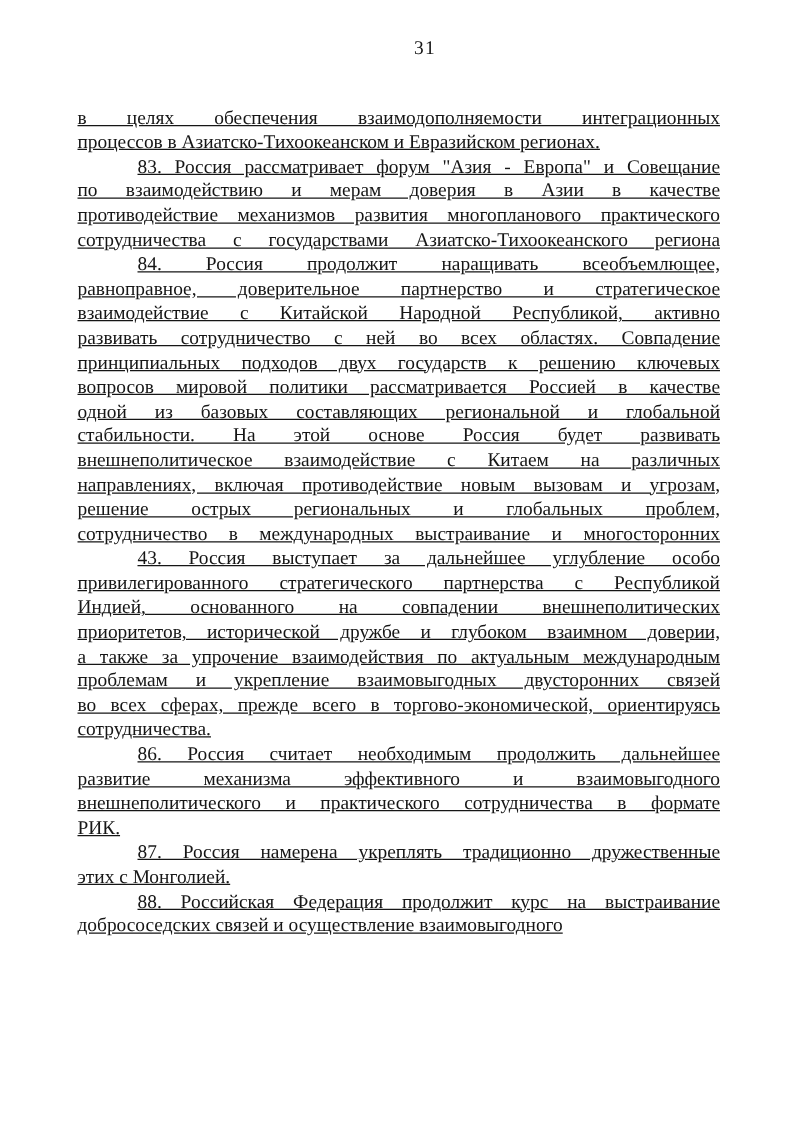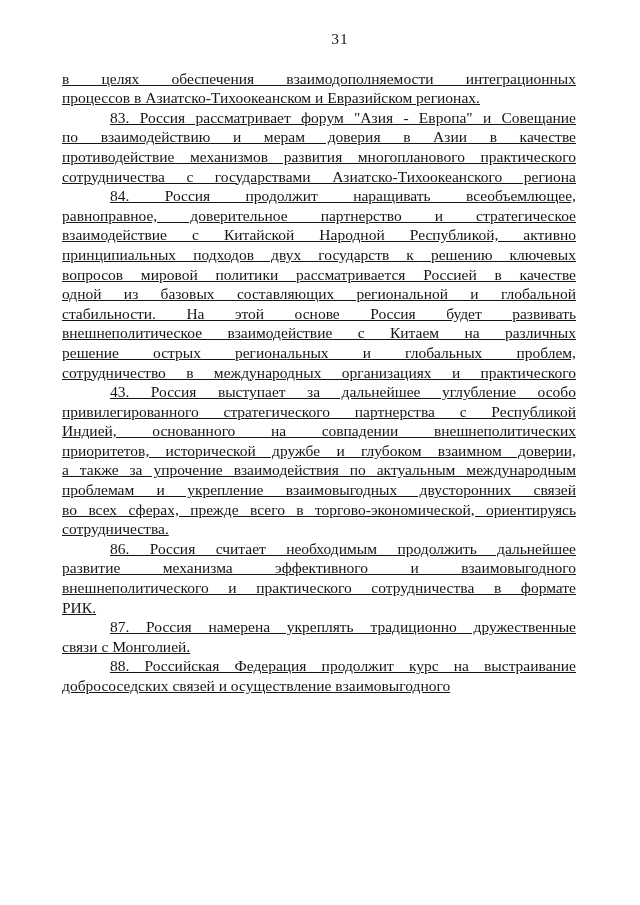--- a/index.html
+++ b/index.html
@@ -16,21 +16,21 @@
     padding: 29px 64px 0 62px;
     font-family: "Liberation Serif", "DejaVu Serif", serif;
     color: #161616;
     font-size: 15.5px;
     overflow: hidden;
   }
   .page-number {
     text-align: center;
     line-height: 19.6px;
     margin-left: 42px;   
-    margin-bottom: 20px;
+    margin-bottom: 36px;
     letter-spacing: 1px;
   }
   .body-text .line {
     line-height: 19.6px;
     height: 19.6px;
     text-align: justify;
     text-align-last: justify;
     white-space: normal;
     text-decoration: underline;
   }
@@ -54,46 +54,48 @@
       <div class="para">
         <div class="line indent">83. Россия рассматривает форум "Азия - Европа" и Совещание</div>
         <div class="line">по взаимодействию и мерам доверия в Азии в качестве</div>
         <div class="line">противодействие механизмов развития многопланового практического</div>
         <div class="line">сотрудничества с государствами Азиатско-Тихоокеанского региона</div>
       </div>
       <div class="para">
         <div class="line indent">84. Россия продолжит наращивать всеобъемлющее,</div>
         <div class="line">равноправное, доверительное партнерство и стратегическое</div>
         <div class="line">взаимодействие с Китайской Народной Республикой, активно</div>
+        <div class="line">развивать сотрудничество с ней во всех областях. Совпадение</div>
         <div class="line">принципиальных подходов двух государств к решению ключевых</div>
         <div class="line">вопросов мировой политики рассматривается Россией в качестве</div>
         <div class="line">одной из базовых составляющих региональной и глобальной</div>
         <div class="line">стабильности. На этой основе Россия будет развивать</div>
         <div class="line">внешнеполитическое взаимодействие с Китаем на различных</div>
+        <div class="line">направлениях, включая противодействие новым вызовам и угрозам,</div>
         <div class="line">решение острых региональных и глобальных проблем,</div>
-        <div class="line">сотрудничество в международных организациях и практического</div>
+        <div class="line">сотрудничество в международных выстраивание и многосторонних</div>
       </div>
       <div class="para">
         <div class="line indent">43. Россия выступает за дальнейшее углубление особо</div>
         <div class="line">привилегированного стратегического партнерства с Республикой</div>
         <div class="line">Индией, основанного на совпадении внешнеполитических</div>
         <div class="line">приоритетов, исторической дружбе и глубоком взаимном доверии,</div>
         <div class="line">а также за упрочение взаимодействия по актуальным международным</div>
         <div class="line">проблемам и укрепление взаимовыгодных двусторонних связей</div>
         <div class="line">во всех сферах, прежде всего в торгово-экономической, ориентируясь</div>
         <div class="line last">сотрудничества.</div>
       </div>
       <div class="para">
         <div class="line indent">86. Россия считает необходимым продолжить дальнейшее</div>
         <div class="line">развитие механизма эффективного и взаимовыгодного</div>
         <div class="line">внешнеполитического и практического сотрудничества в формате</div>
         <div class="line last">РИК.</div>
       </div>
       <div class="para">
         <div class="line indent">87. Россия намерена укреплять традиционно дружественные</div>
-        <div class="line last">связи с Монголией.</div>
+        <div class="line last">этих с Монголией.</div>
       </div>
       <div class="para">
         <div class="line indent">88. Российская Федерация продолжит курс на выстраивание</div>
         <div class="line last">добрососедских связей и осуществление взаимовыгодного</div>
       </div>
     </div>
 </div>
 
 </body></html>

